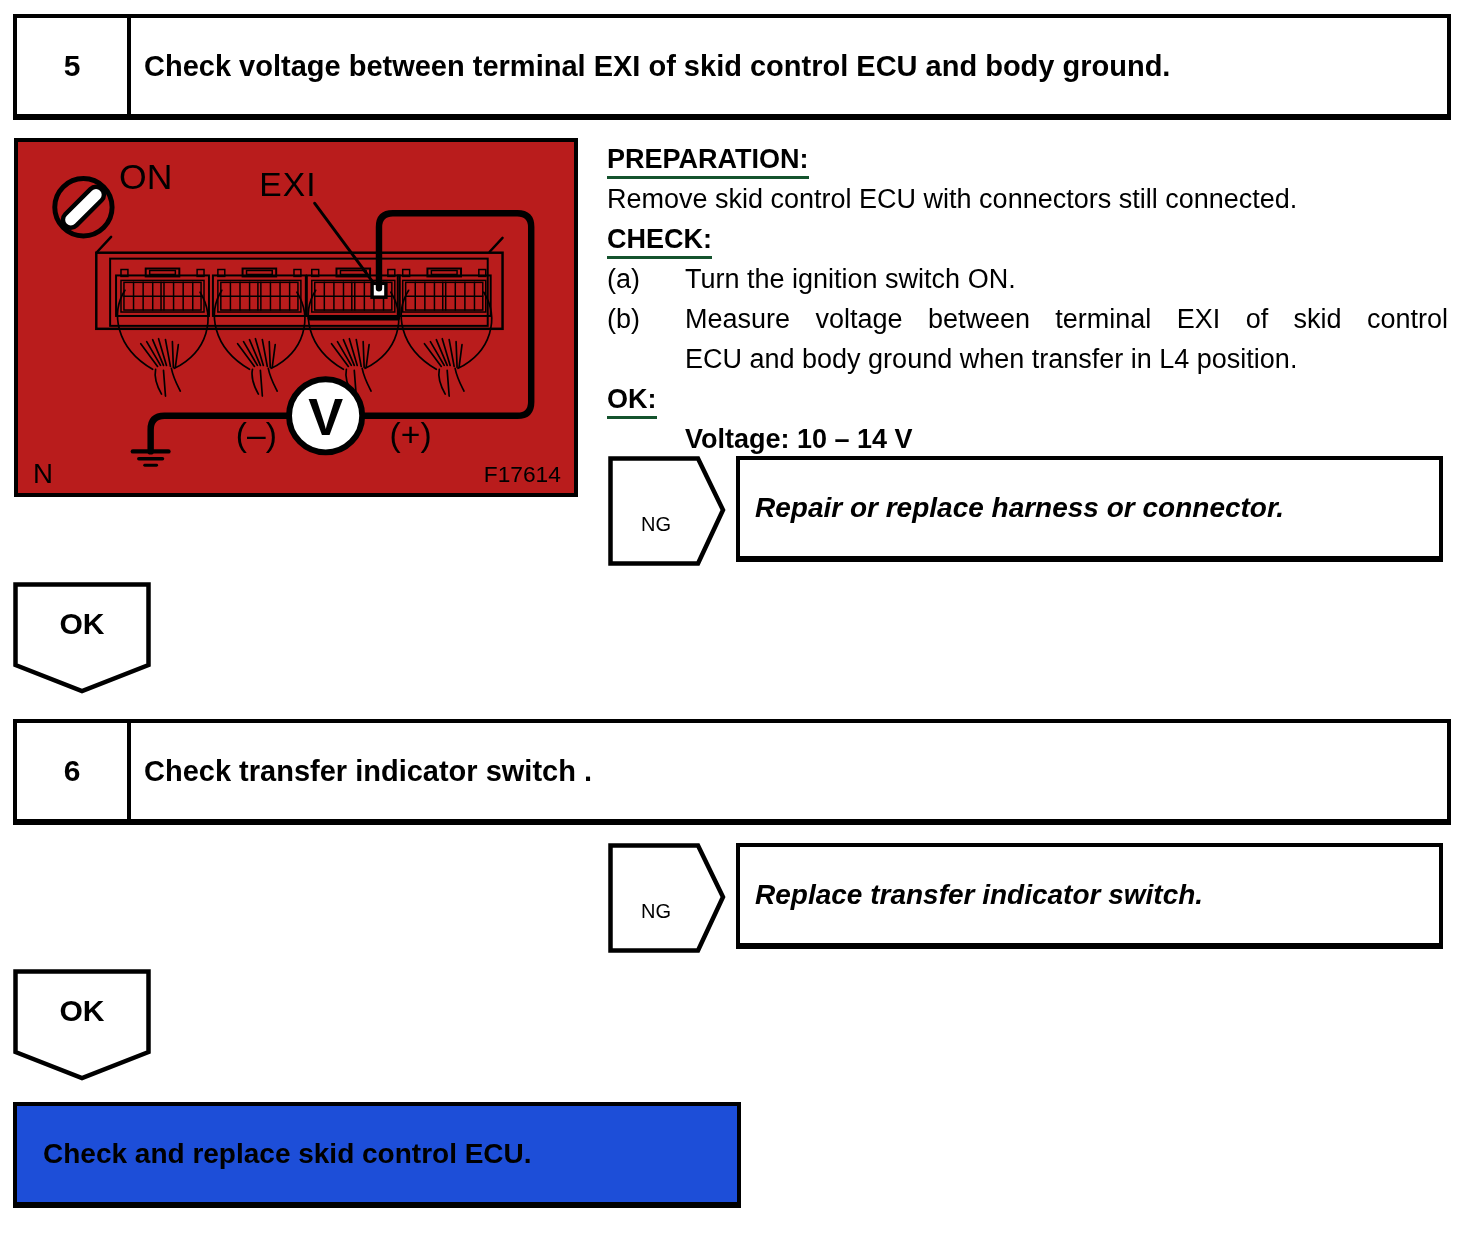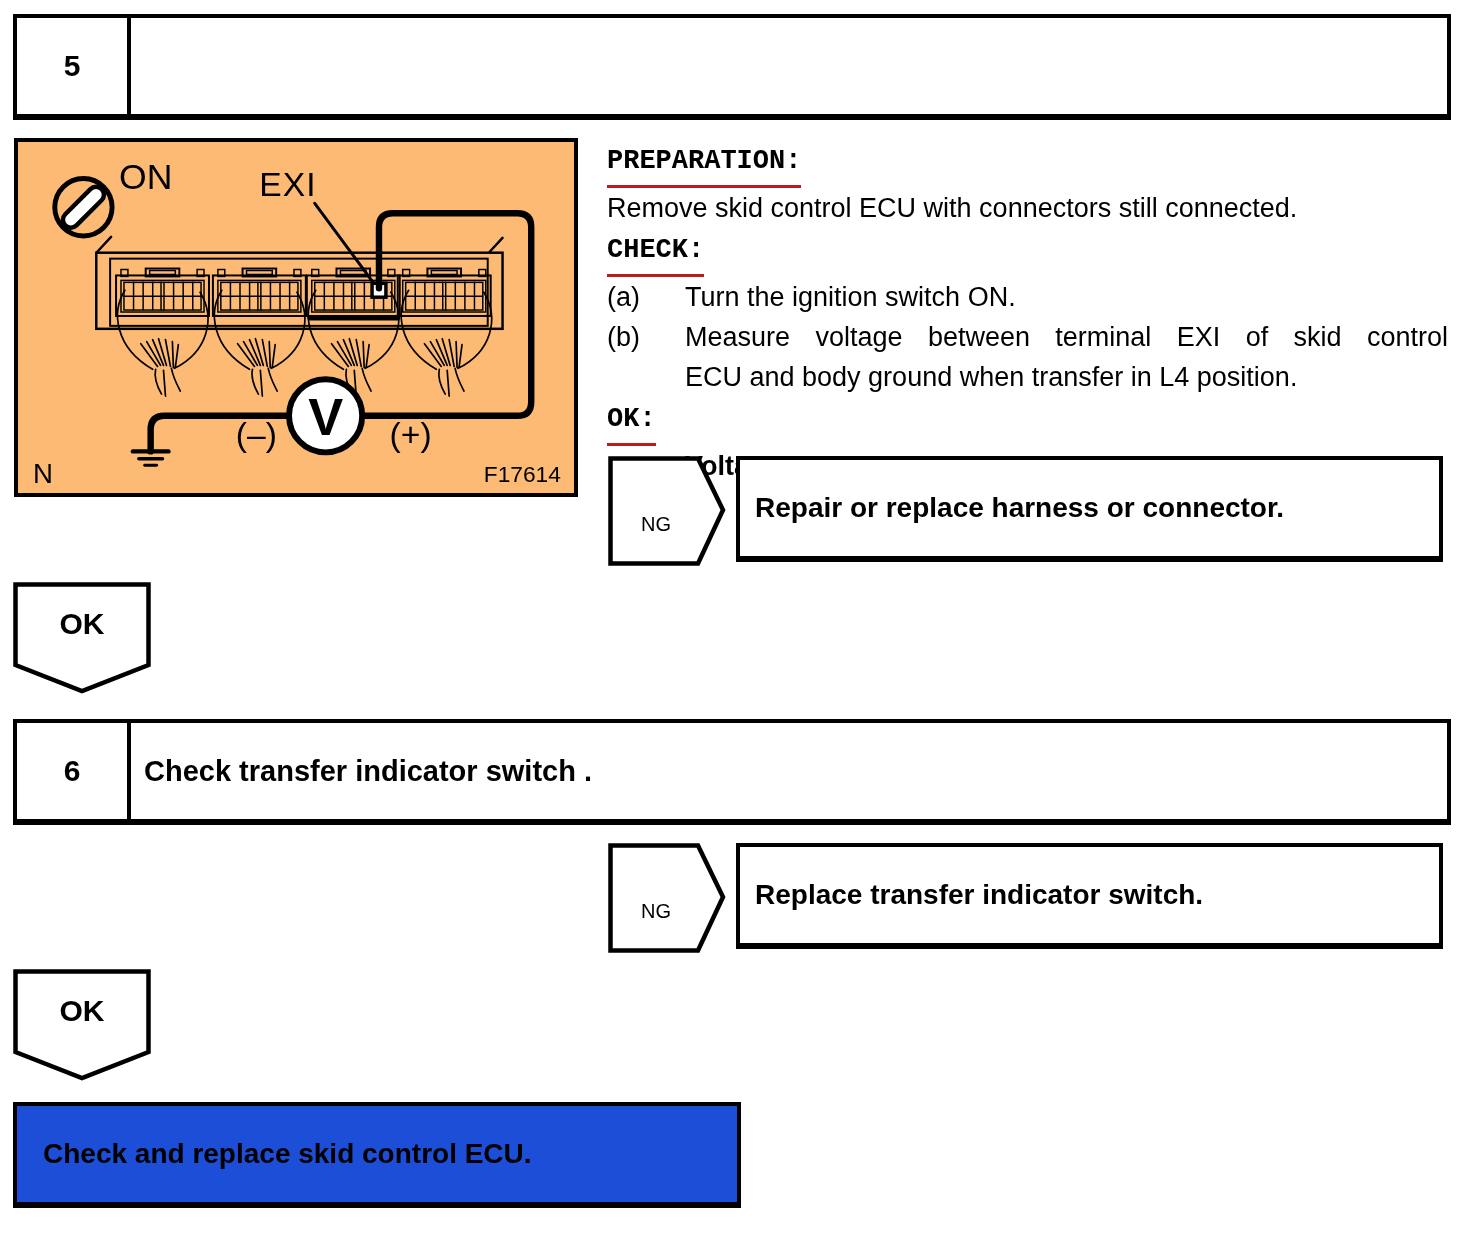--- a/index.html
+++ b/index.html
@@ -21,43 +21,43 @@
     font-weight:bold; font-size:30px;
   }
   .step-title {
     flex:1; display:flex; align-items:center; padding-left:13px;
     font-weight:bold; font-size:29px;
   }
 
   
   .figure-box {
     left:14px; top:138px; width:556px; height:351px;
-    border:4px solid #000; background:#fdba74;
+    border:4px solid #000; background:#b91c1c;
   }
 
   
   .instructions {
     left:607px; top:139px; width:841px;
     font-size:27px; line-height:40px;
   }
   .hd { font-weight:bold; }
-  .hd span { display:inline-block; border-bottom:3px solid #b91c1c; padding-bottom:7px; line-height:34px;font-family:Liberation Mono, monospace; }
+  .hd span { display:inline-block; border-bottom:3px solid #14532d; padding-bottom:0px; line-height:34px; }
   .check-item { display:flex; }
   .check-item .lbl { width:78px; flex:0 0 auto; }
   .check-item .txt { flex:1; }
   .jline { text-align:justify; text-align-last:justify; }
   .spec { margin-left:78px; font-weight:bold; }
 
   
   .ng-row { display:flex; }
   .ng-row svg { flex:0 0 auto; }
   .result-box {
     border:4px solid #000; border-bottom-width:6px; background:#fff;
     display:flex; align-items:center; padding-left:15px;
-    font-weight:bold; font-size:28px;
+    font-weight:bold; font-size:28px;font-style:italic;
   }
   .ng-text {
     position:absolute; left:0; top:16px; width:96px; height:105px;
     display:flex; align-items:center; justify-content:center;
     font-weight:normal; font-size:20px;
   }
   .ok-wrap { width:141px; height:112px; }
   .ok-text {
     position:absolute; left:0; top:0; width:138px; height:84px;
     display:flex; align-items:center; justify-content:center;
@@ -74,20 +74,21 @@
   svg { display:block; }
   svg text { font-family:"Liberation Sans", sans-serif; }
 </style>
 </head>
 <body>
 
 <div class="page">
 
   <div class="abs step-box" style="top:14px;">
     <div class="step-num">5</div>
+    <div class="step-title">Check voltage between terminal EXI of skid control ECU and body ground.</div>
   </div>
 
   <div class="abs figure-box">
     <svg width="548" height="343" viewBox="0 0 552 347">
       <g stroke="#000" fill="none" stroke-linecap="round">
 
         <g>
           <circle cx="65" cy="66" r="29" stroke-width="5"></circle>
           <rect x="-8" y="-26" width="16" height="52" rx="8" stroke-width="4.5" fill="#fff" transform="translate(65,66) rotate(45)"></rect>
         </g>

